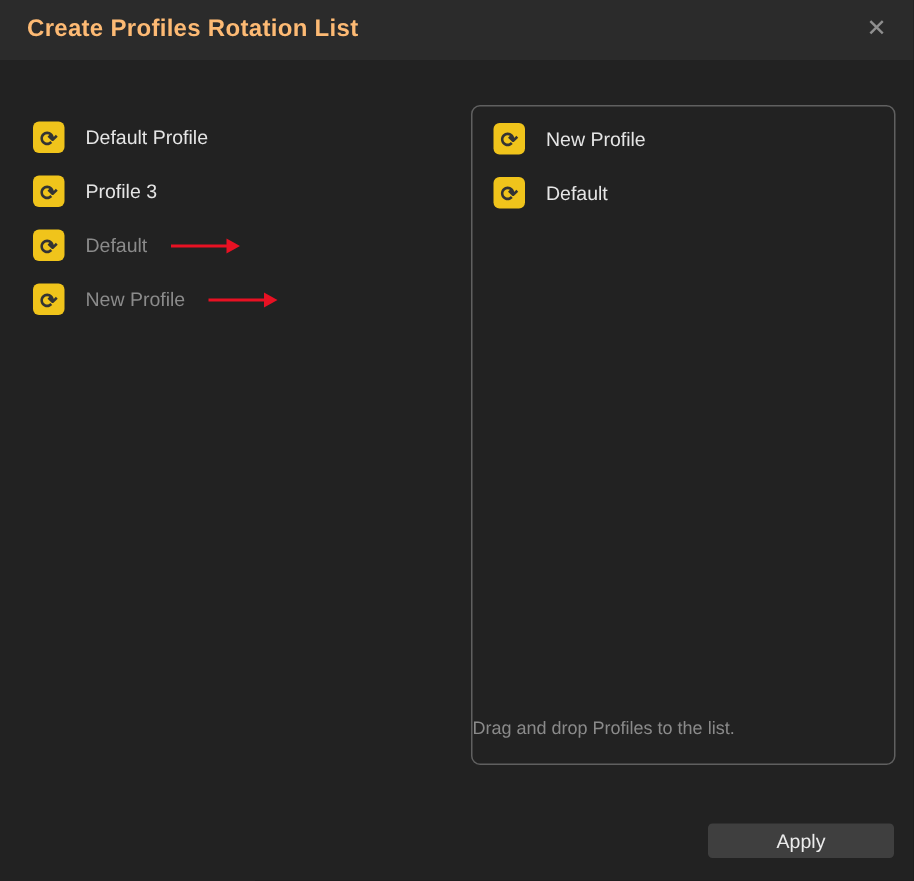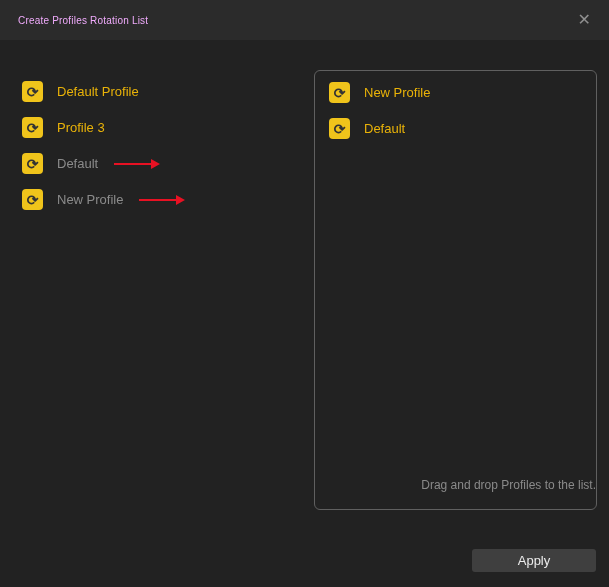--- a/index.html
+++ b/index.html
@@ -13,21 +13,21 @@
     position:absolute; left:0; top:0; width:609px; height:587px;
     background:#222222;
   }
   .titlebar {
     position:absolute; left:0; top:0; width:609px; height:40px;
     background:#2b2b2b;
     display:flex; align-items:center;
     padding:0 18px;
   }
   .title {
-    color:#f0abfc; font-size:10px; font-weight:normal; letter-spacing:.2px;
+    color:#fdba74; font-size:16px; font-weight:bold; letter-spacing:.2px;
   }
   .close {
     margin-left:auto;
     color:#8f8f8f; font-size:16px; line-height:1;
     cursor:pointer; user-select:none;
   }
   .dlg-body {
     position:absolute; left:0; top:40px; width:609px; height:547px;
   }
 
@@ -40,21 +40,21 @@
     height:21px; margin-bottom:15px;
   }
   .picon {
     width:21px; height:21px; flex:0 0 21px;
     background:#f0c41b; border-radius:4px;
     display:flex; align-items:center; justify-content:center;
     color:#333333; font-size:14px; font-weight:bold; line-height:1;
   }
   .row .label {
     margin-left:14px;
-    color:#eab308; font-size:13px;
+    color:#e5e5e5; font-size:13px;
   }
   .row.muted .label { color:#8b8b8b; }
 
   .arrow {
     position:relative;
     margin-left:16px;
     width:38px; height:2px;
     background:#e81123;
   }
   .arrow::after {
@@ -70,21 +70,21 @@
   .panel {
     position:absolute; left:314px; top:30px;
     width:283px; height:440px;
     border:1px solid #606060; border-radius:6px;
     background:#222222;
   }
   .panel-items { padding:11px 12px 0 14px; }
   .panel .row { margin-bottom:15px; }
   .hint {
     position:absolute; left:0; right:0; bottom:16px;
-    text-align:right;
+    text-align:left;
     color:#8a8a8a; font-size:12px; line-height:1.35;
   }
 
   
   .btnrow {
     position:absolute; right:13px; bottom:15px;
     display:flex; gap:24px;
   }
   .btn {
     width:124px; height:23px;

